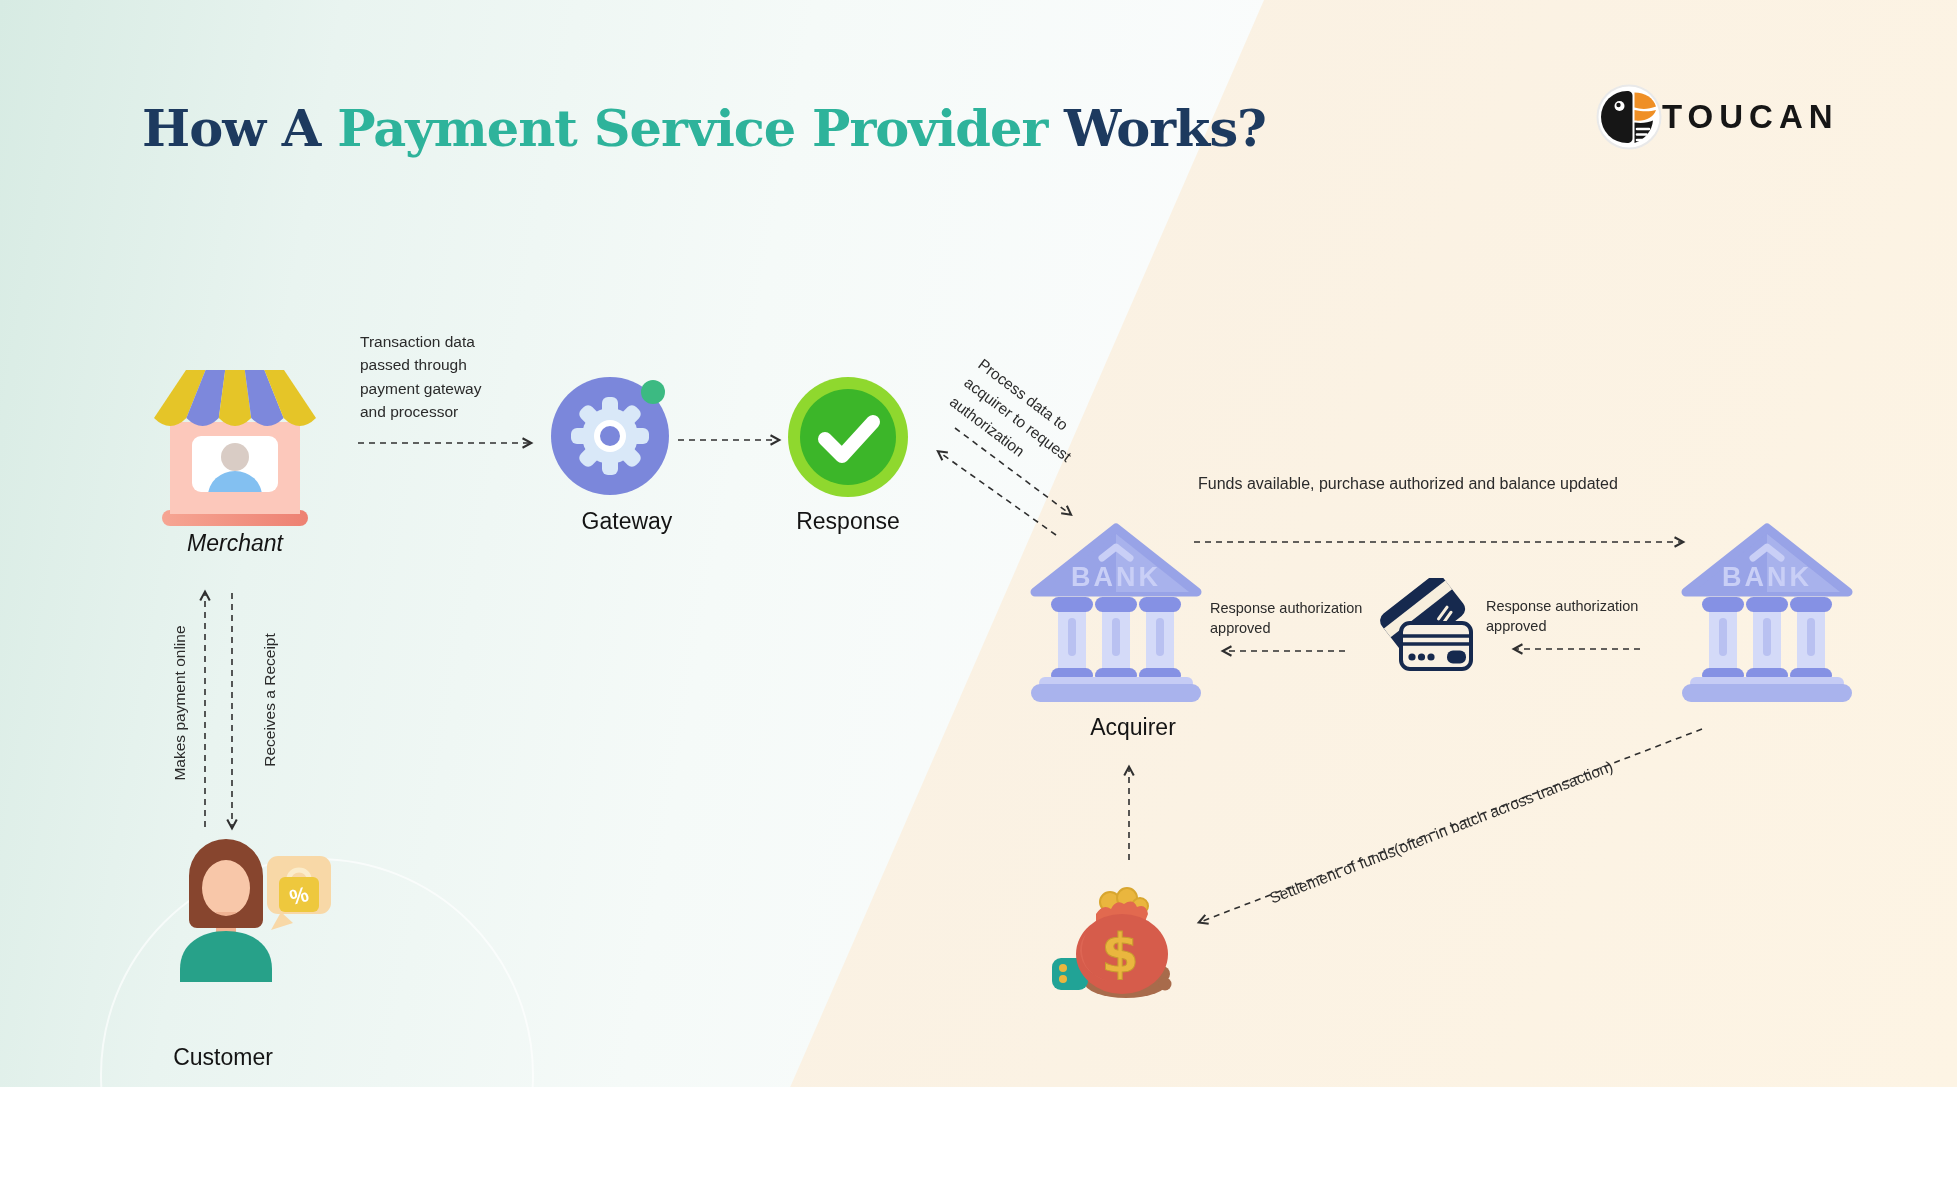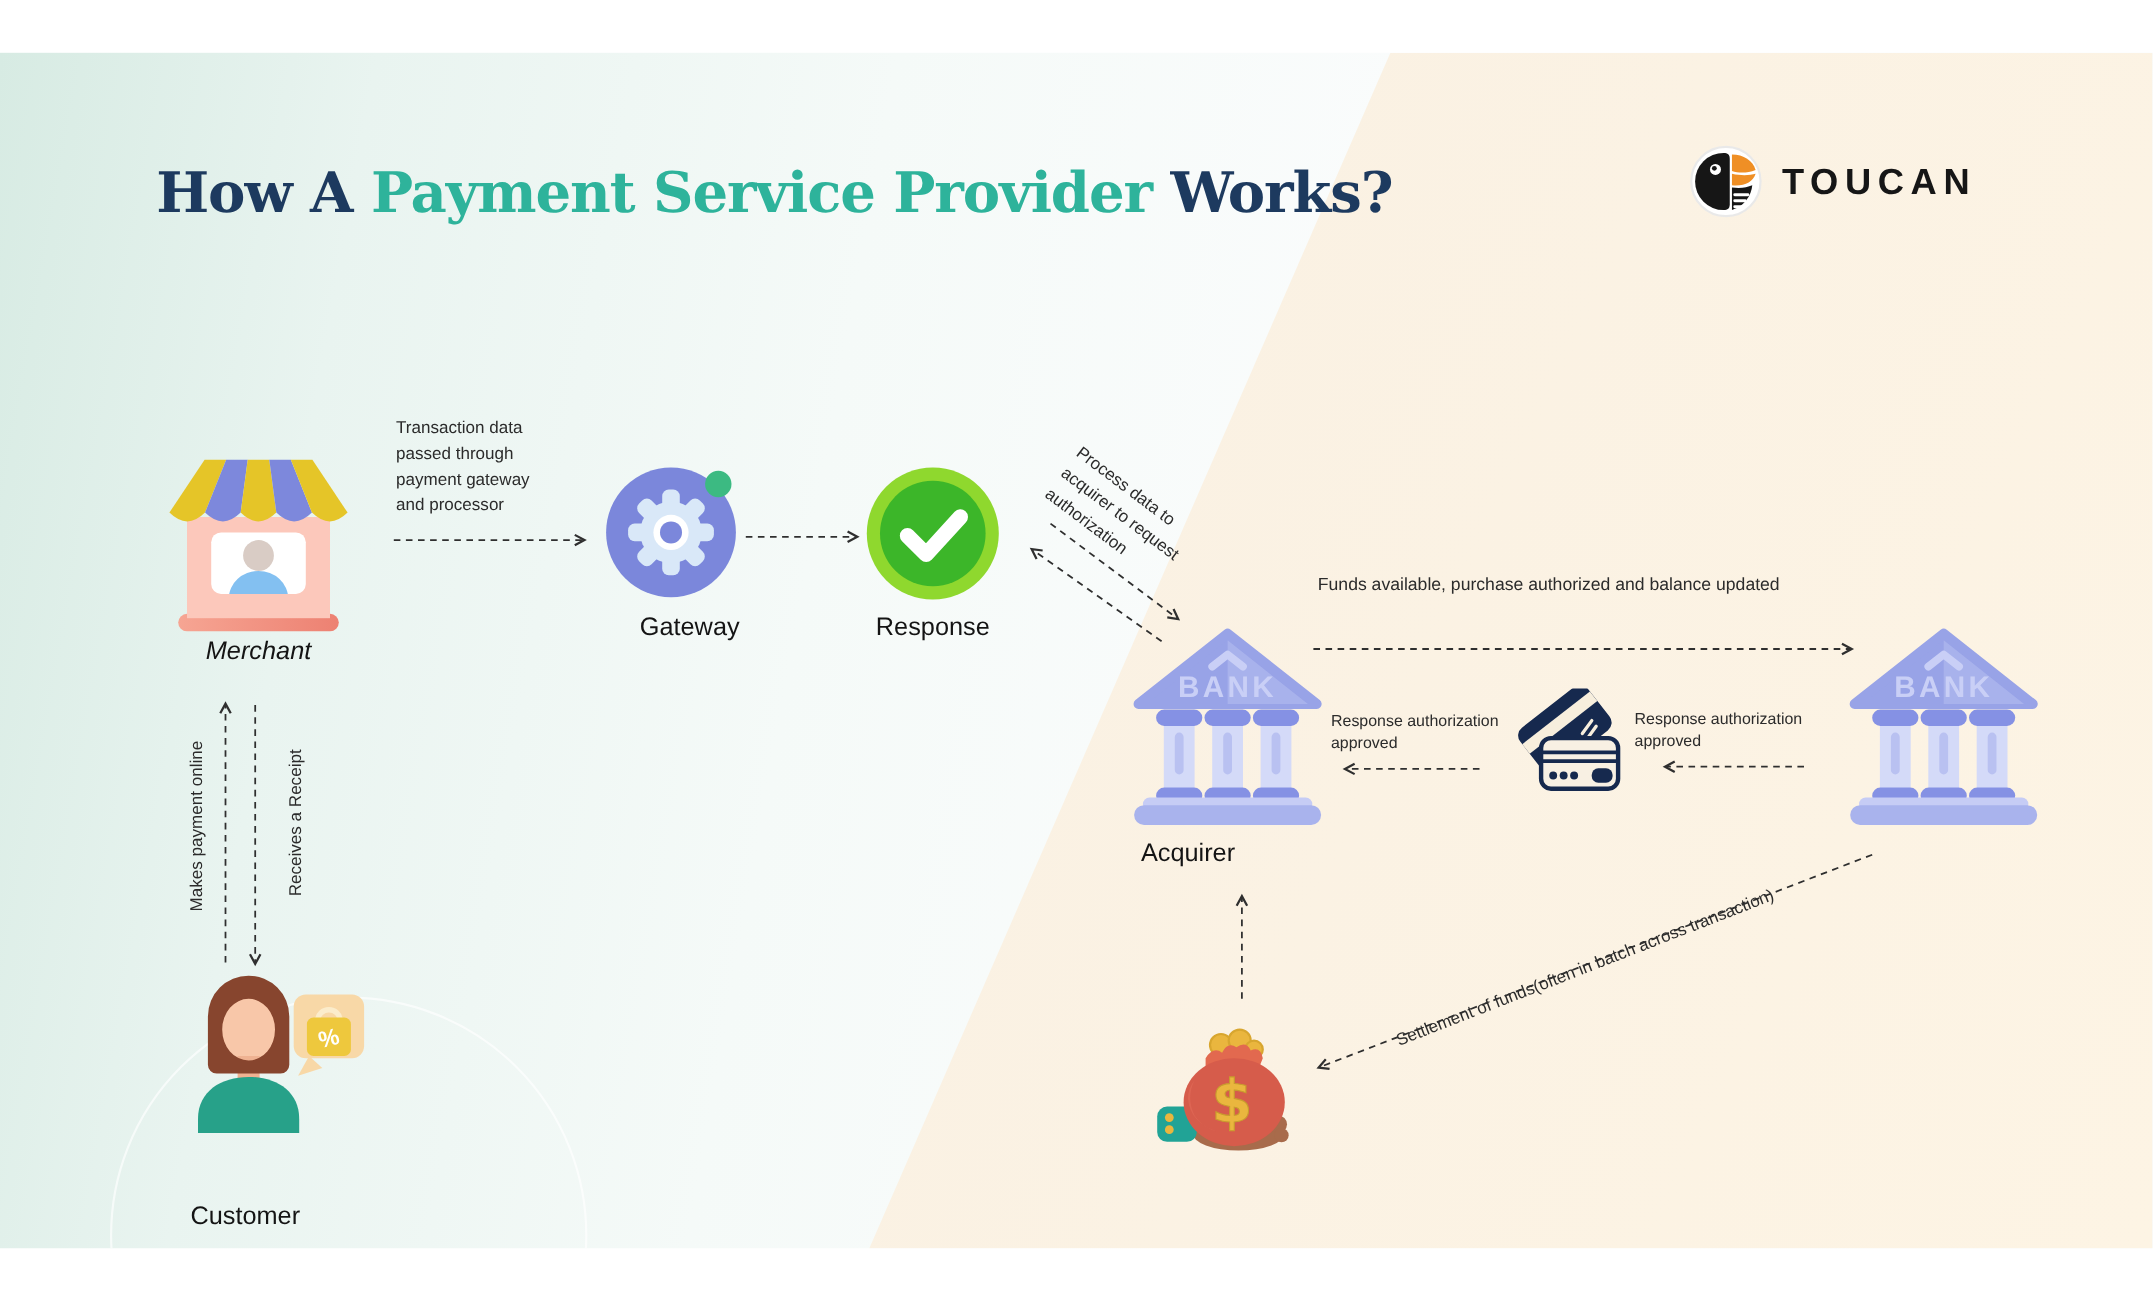--- a/index.html
+++ b/index.html
@@ -1,29 +1,29 @@
 <!DOCTYPE html>
 <html><head>
 <meta charset="utf-8">
 <style>
   html,body{margin:0;padding:0;}
   body{font-family:"Liberation Sans","DejaVu Sans",sans-serif;color:#2b2b2b;}
   #canvas{position:relative;width:1957px;height:1087px;overflow:hidden;
-    background:linear-gradient(100deg,#d7ebe3 0%,#e9f4f0 16%,#f5faf8 38%,#fafcfc 60%,#f3f7f7 100%);margin-top:48px;}
+    background:linear-gradient(100deg,#d7ebe3 0%,#e9f4f0 16%,#f5faf8 38%,#fafcfc 60%,#f3f7f7 100%);}
   .peach-overlay{position:absolute;inset:0;
     background:linear-gradient(115deg,#f6eee3 0%,#faf1e3 45%,#fdf4e4 100%);
     clip-path:polygon(1264px 0,1957px 0,1957px 1177px,751px 1177px);}
   .deco-ring{position:absolute;left:100px;top:858px;width:430px;height:430px;border-radius:50%;
     border:2px solid rgba(255,255,255,0.65);}
   
   .title{position:absolute;left:142px;top:98px;font-family:"DejaVu Serif","Liberation Serif",serif;
     font-weight:bold;font-size:51px;letter-spacing:-1px;color:#1d3a5f;white-space:nowrap;}
   .title .hl{color:#2eb39b;}
   
-  .brand{position:absolute;left:1536px;top:84px;display:flex;align-items:center;gap:18px;}
+  .brand{position:absolute;left:1596px;top:84px;display:flex;align-items:center;}
   .brand-name{font-size:33px;font-weight:bold;letter-spacing:6px;color:#161616;}
   
   .node-label{position:absolute;font-size:23px;font-weight:500;color:#141414;text-align:center;}
   
   .flow-text{position:absolute;font-size:15.5px;line-height:1.5;color:#2b2b2b;}
   .pre{white-space:pre-line;}
   .nowrap{white-space:nowrap;}
   .center{}
   .rot-request{left:948px;top:400px;width:180px;transform:rotate(37deg);}
   .rot-settlement{left:1266px;top:888px;transform:rotate(-21.3deg);transform-origin:left top;}
@@ -144,21 +144,21 @@
         <rect x="68" y="77" width="42" height="15" rx="7.5" fill="#8591e4"></rect>
         <rect x="112" y="77" width="42" height="15" rx="7.5" fill="#8591e4"></rect>
         <rect x="24" y="148" width="42" height="15" rx="7.5" fill="#8591e4"></rect>
         <rect x="68" y="148" width="42" height="15" rx="7.5" fill="#8591e4"></rect>
         <rect x="112" y="148" width="42" height="15" rx="7.5" fill="#8591e4"></rect>
       </g>
       <rect x="12" y="157" width="154" height="12" rx="6" fill="#c6ccf5"></rect>
       <rect x="4" y="164" width="170" height="18" rx="9" fill="#a9b3ed"></rect>
     </svg>
   </div>
-  <div class="node-label" style="left:991px;top:714px;width:178px;">Acquirer</div>
+  <div class="node-label" style="left:1044px;top:714px;width:178px;">Acquirer</div>
 
   <div class="abs" style="left:1678px;top:520px;">
     <svg width="178" height="182" viewBox="0 0 178 182">
       <path d="M89,8 L170,72 L8,72 Z" fill="#98a3e7" stroke="#98a3e7" stroke-width="9" stroke-linejoin="round"></path>
       <path d="M89,14 L162,72 L89,72 Z" fill="#aeb7ee" opacity="0.75"></path>
       <path d="M75,38 L89,27 L103,38" stroke="#c9cff6" stroke-width="7" fill="none" stroke-linecap="round" stroke-linejoin="round"></path>
       <text x="89" y="66" text-anchor="middle" font-family="Liberation Sans, DejaVu Sans, sans-serif" font-size="27" font-weight="bold" letter-spacing="3" fill="#c9cff6">BANK</text>
       <g>
         <rect x="31" y="90" width="28" height="60" fill="#d4daf8"></rect>
           <rect x="41" y="98" width="8" height="38" rx="4" fill="#b9c1f1"></rect>

